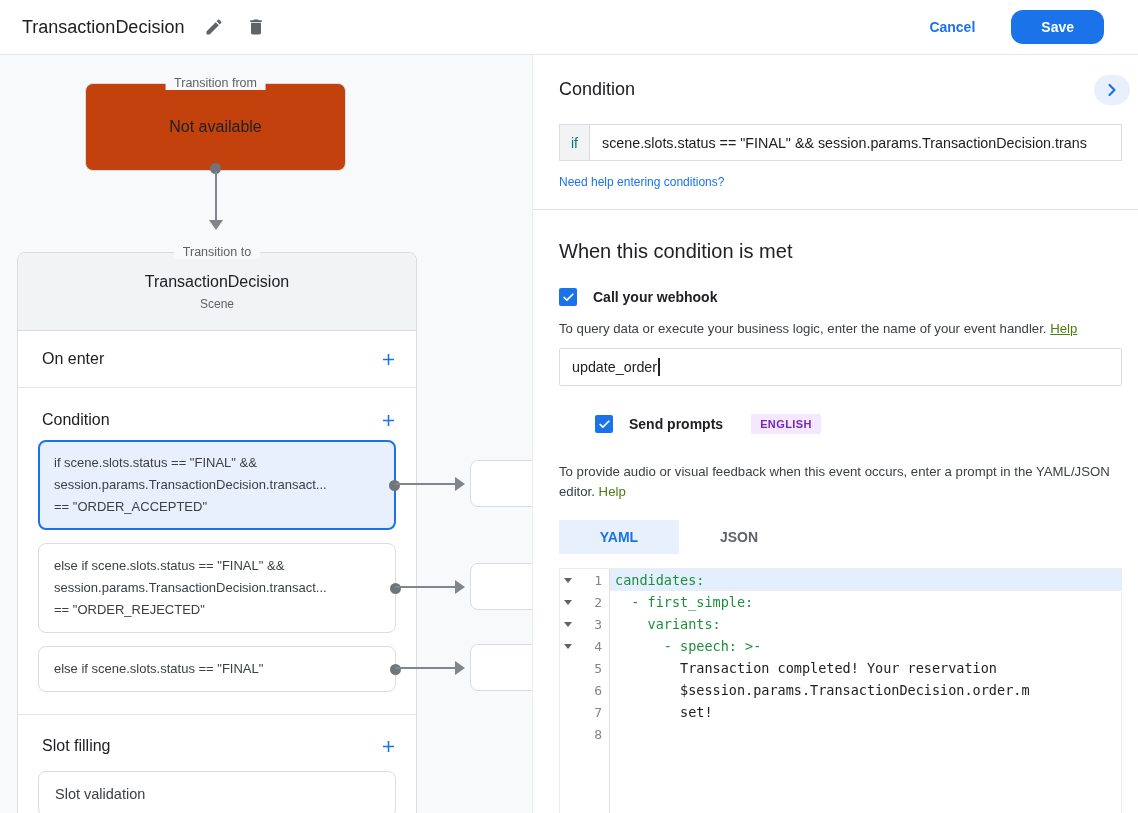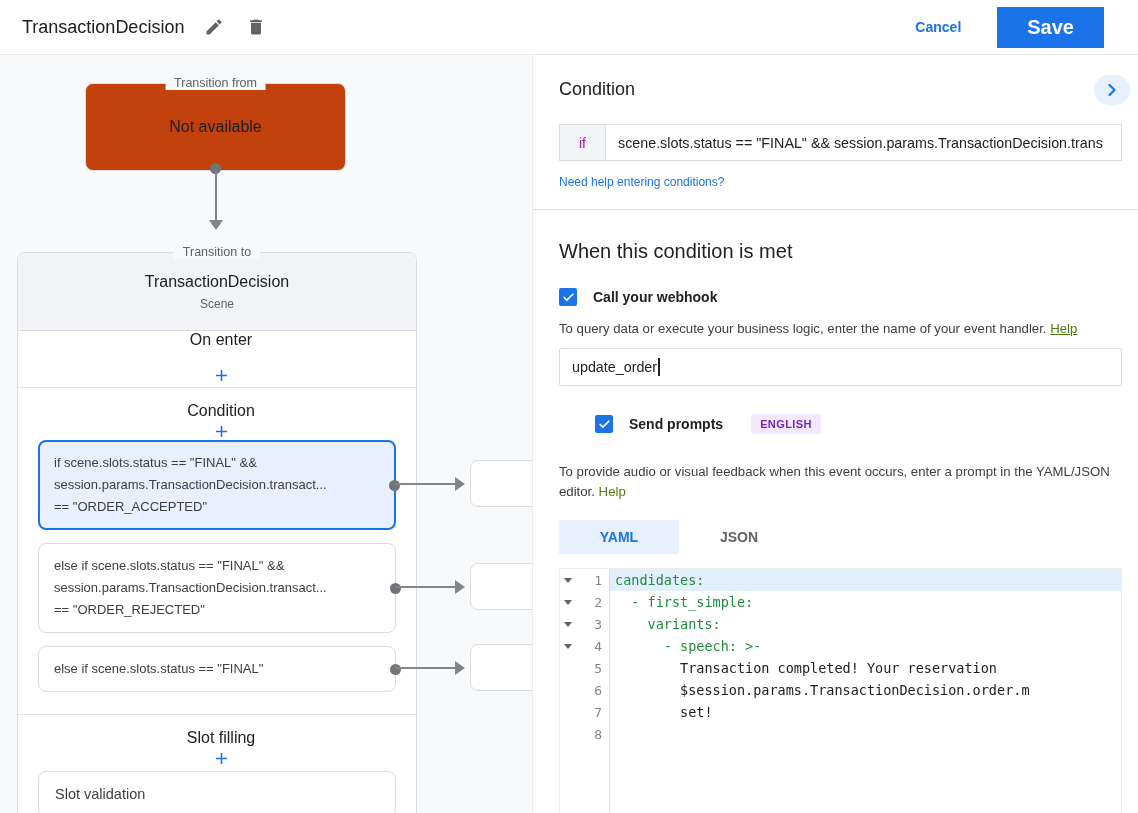--- a/index.html
+++ b/index.html
@@ -9,43 +9,43 @@
 
   
   .topbar { position:absolute; left:0; top:0; width:1138px; height:55px; background:#fff;
     border-bottom:1px solid #e7e8ea; display:flex; align-items:center; padding:0 22px; }
   .topbar-title { font-size:18px; color:#202124; }
   .icon-btn { background:none; border:none; cursor:pointer; padding:4px; display:flex; align-items:center; }
   .title-icons { display:flex; gap:14px; margin-left:16px; }
   .topbar-spacer { flex:1; }
   .cancel-btn { background:none; border:none; color:#1a73e8; font-size:14px; font-weight:700;
     cursor:pointer; margin-right:36px; font-family:inherit; }
-  .save-btn { background:#1a73e8; border:none; color:#fff; font-size:20px; font-weight:700;
-    border-radius:0; padding:9px 30px; cursor:pointer; margin-right:12px; font-family:inherit; }
+  .save-btn { background:#1a73e8; border:none; color:#fff; font-size:14px; font-weight:700;
+    border-radius:12px; padding:9px 30px; cursor:pointer; margin-right:12px; font-family:inherit; }
 
   
   .canvas { position:absolute; left:0; top:55px; width:532px; height:758px;
     background:#f8f9fa; overflow:hidden; }
   .legend { position:absolute; top:-8px; left:50%; transform:translateX(-50%);
     background:#f8f9fa; padding:0 9px; font-size:12.5px; color:#5f6368; white-space:nowrap; }
   .tf-box { position:absolute; left:85px; top:28px; width:261px; height:88px; background:#c2410c;
     border:1px solid #dadce0; border-radius:8px; display:flex; align-items:center; justify-content:center; }
   .tf-content { font-size:16px; color:#202124; }
   .v-dot { position:absolute; left:210px; top:108px; width:11px; height:11px; border-radius:50%; background:#70757a; }
   .v-line { position:absolute; left:215px; top:116px; width:2px; height:50px; background:#80868b; }
   .v-arrow { position:absolute; left:209px; top:165px; width:0; height:0;
     border-left:7px solid transparent; border-right:7px solid transparent; border-top:10px solid #80868b; }
 
   .scene-card { position:absolute; left:17px; top:197px; width:400px; height:640px;
     background:#fff; border:1px solid #dadce0; border-radius:8px; }
   .scene-head { background:#f1f3f4; border-bottom:1px solid #dadce0; border-radius:8px 8px 0 0;
     height:78px; display:flex; flex-direction:column; align-items:center; justify-content:center; gap:6px; }
   .scene-title { font-size:16px; color:#202124; }
   .scene-sub { font-size:12px; color:#5f6368; }
-  .sect-row { display:flex; align-items:center; justify-content:space-between; padding:0 16px 0 24px;flex-direction:column; }
+  .sect-row { display:flex; align-items:center; justify-content:space-between; padding:0 16px 0 24px; }
   .row-on-enter { height:57px; border-bottom:1px solid #e3e5e8; }
   .sect-label { font-size:16px; color:#202124; }
   .add-btn { background:none; border:none; cursor:pointer; display:flex; padding:2px; }
   .section-cond { padding:14px 0 22px; border-bottom:1px solid #e3e5e8; }
   .section-cond .sect-row { height:36px; }
   .cards-wrap { padding:0 20px; margin-top:2px; }
   .cond-card { position:relative; background:#fff; border:1px solid #dadce0; border-radius:8px;
     padding:11px 15px; font-size:13px; line-height:22px; color:#3c4043; cursor:pointer; }
   .cond-card.selected { border:2px solid #1a73e8; background:#e8f0fe; padding:10px 14px; }
   .cond-card + .cond-card { margin-top:13px; }
@@ -64,22 +64,22 @@
     border:1px solid #dadce0; border-radius:8px; pointer-events:auto; cursor:pointer; }
 
   
   .panel { position:absolute; left:532px; top:55px; width:606px; height:758px; background:#fff;
     border-left:1px solid #ebecee; overflow:hidden; padding:0 16px 0 26px; }
   .panel-title-row { position:relative; margin-top:24px; }
   .panel-title { font-size:18px; color:#202124; }
   .collapse-btn { position:absolute; right:-8px; top:-4px; width:36px; height:30px; border:none;
     border-radius:16px; background:#e8f0fe; cursor:pointer; display:flex; align-items:center; justify-content:center; }
   .if-row { display:flex; margin-top:24px; height:37px; }
-  .if-prefix { width:47px; background:#f1f3f4; border:1px solid #dadce0; display:flex;
-    align-items:center; justify-content:center; font-size:14px; color:#a21caf; }
+  .if-prefix { width:31px; background:#f1f3f4; border:1px solid #dadce0; display:flex;
+    align-items:center; justify-content:center; font-size:14px; color:#0f766e; }
   .if-input { flex:1; margin-left:-1px; border:1px solid #dadce0; background:#fff; padding:0 12px;
     font-size:14.3px; color:#202124; font-family:inherit; outline:none; }
   .cond-help-link { display:inline-block; margin-top:14px; font-size:12px; color:#1a73e8;
     text-decoration:none; cursor:pointer; }
   .panel-divider { margin:19px -16px 0 -26px; border-top:1px solid #e0e0e0; }
   .when-title { margin-top:30px; font-size:20px; color:#202124; }
   .chk-row { display:flex; align-items:center; gap:16px; margin-top:25px; }
   .chk { width:18px; height:18px; border-radius:2px; background:#1a73e8; display:flex;
     align-items:center; justify-content:center; cursor:pointer; flex-shrink:0; }
   .chk-label { font-size:14px; font-weight:700; color:#202124; }

